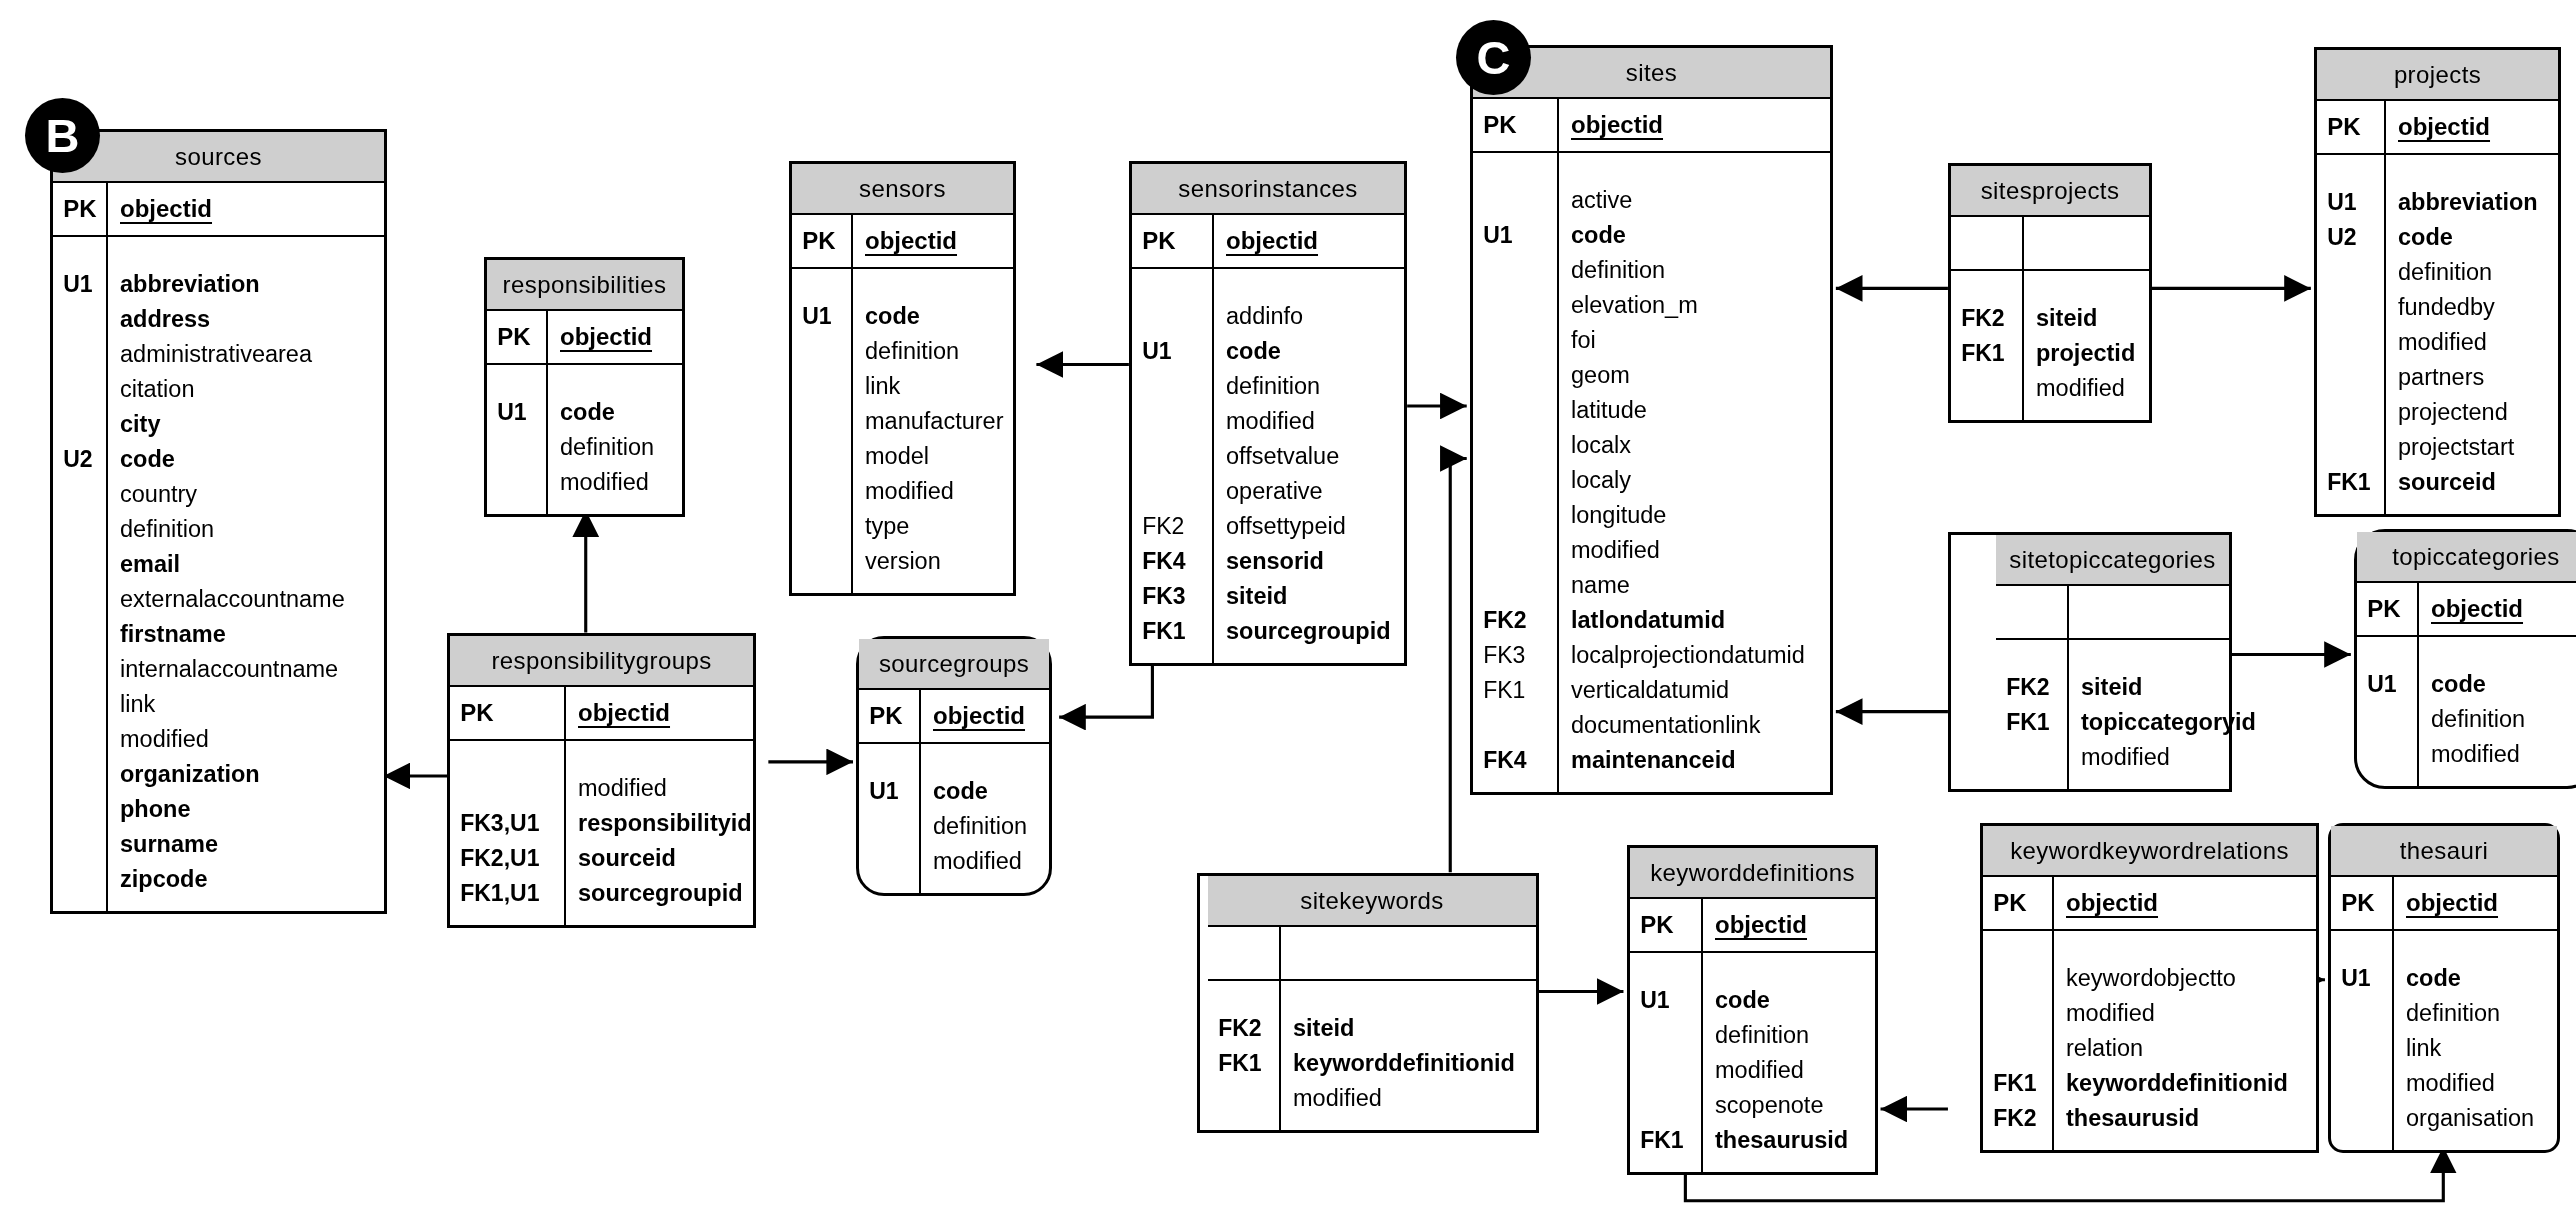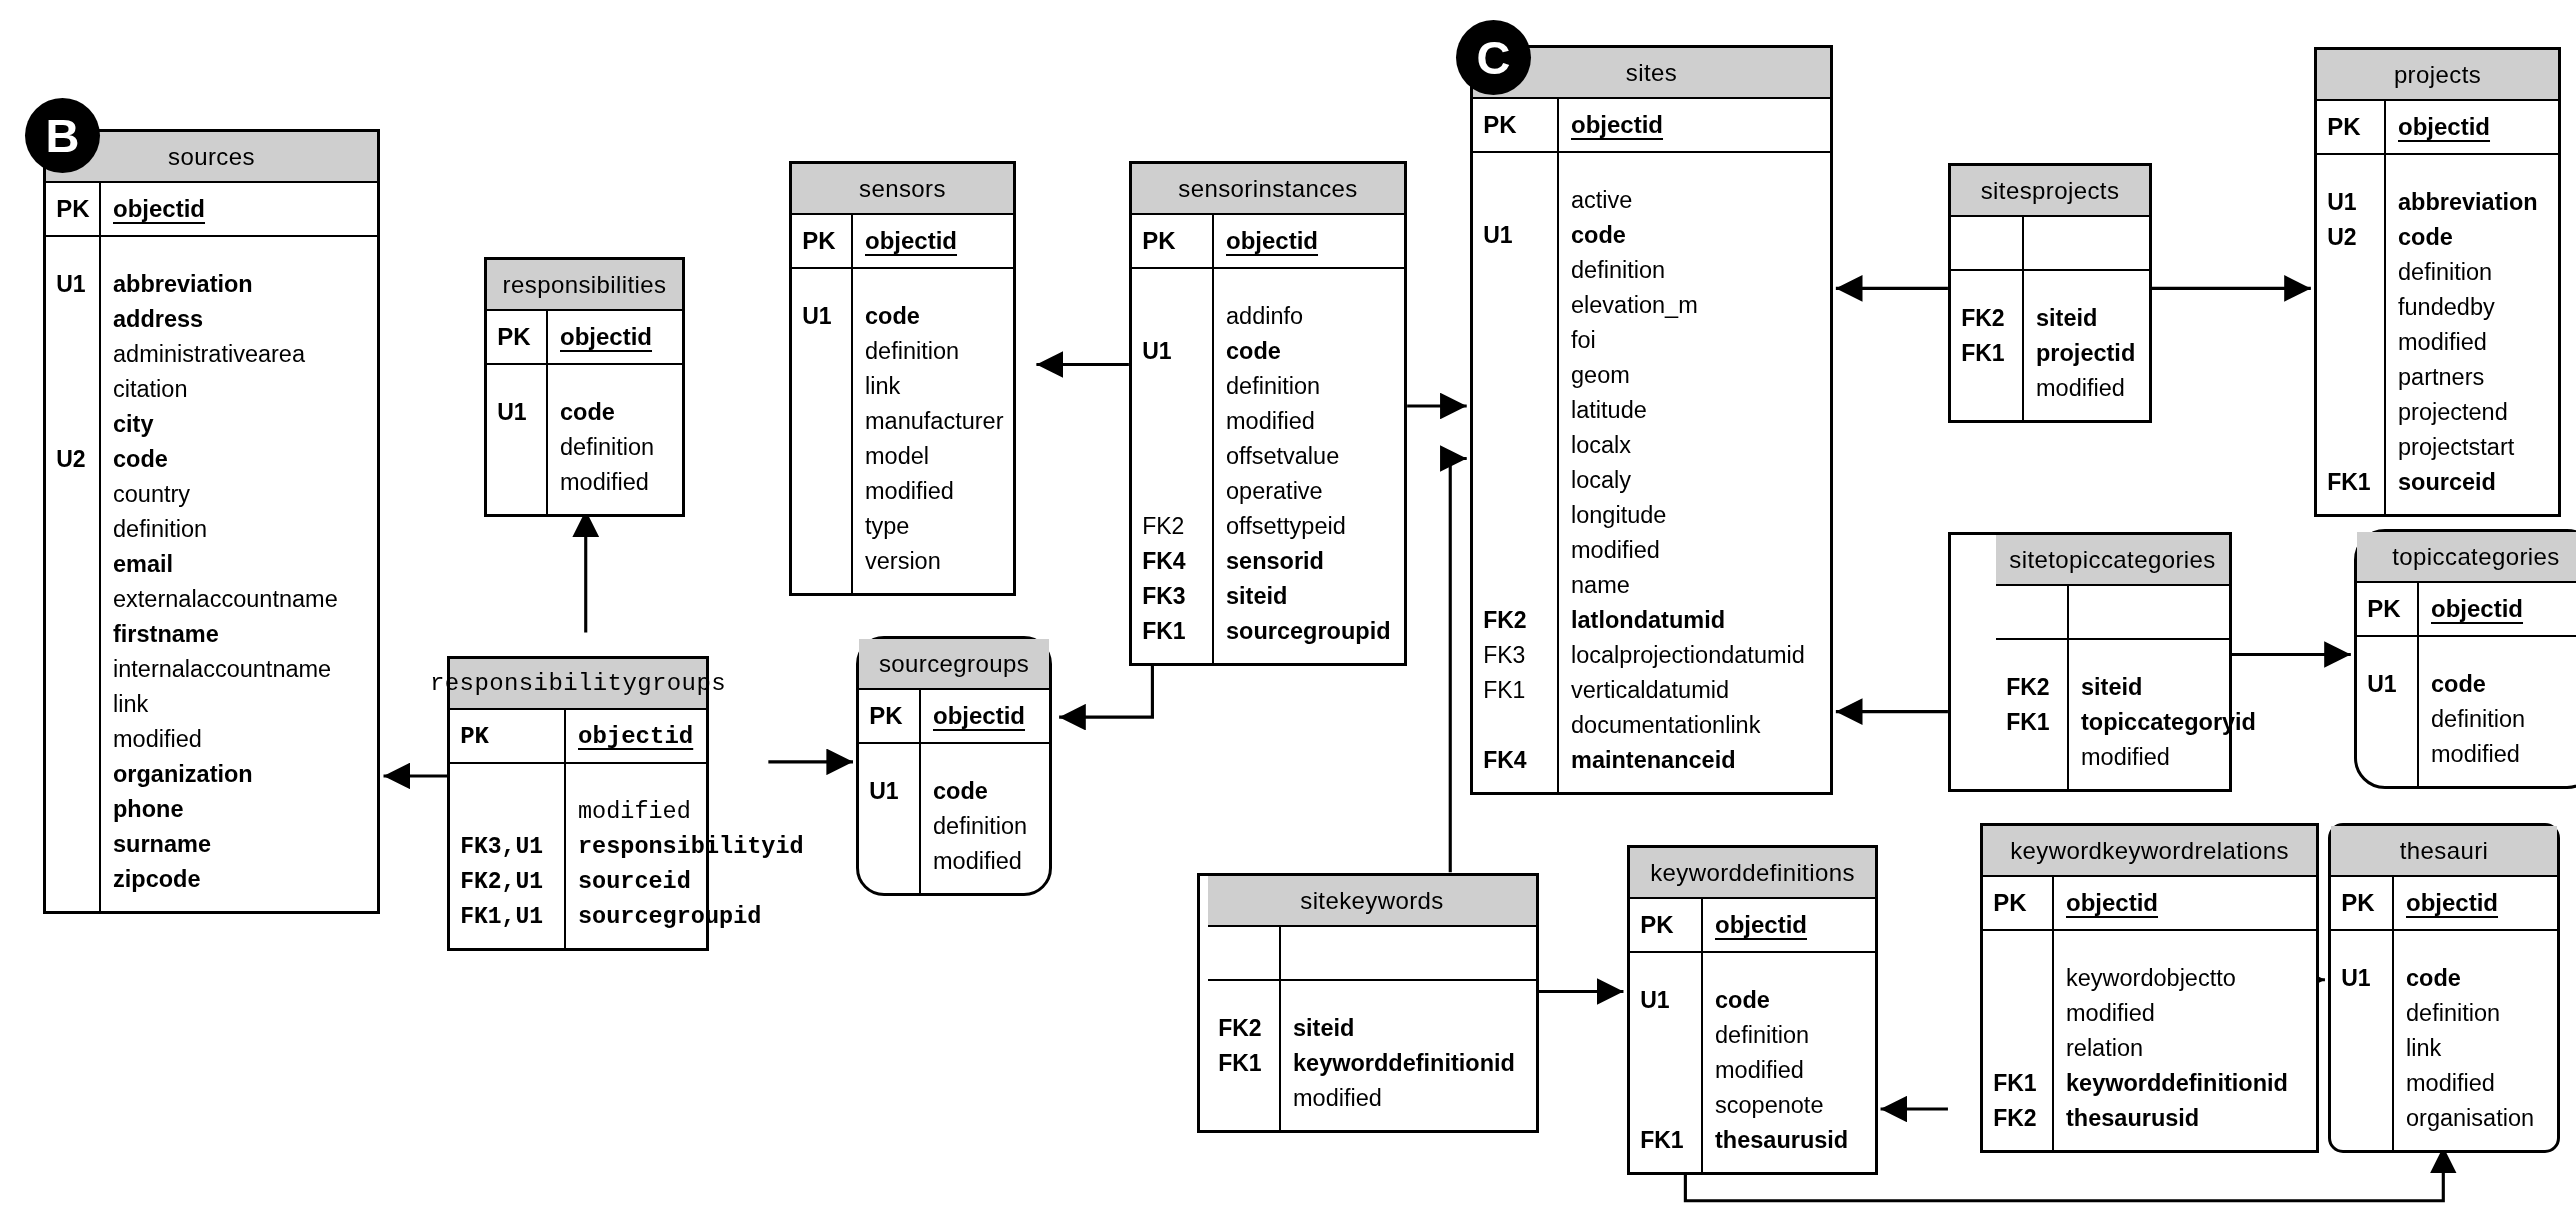--- a/index.html
+++ b/index.html
@@ -56,23 +56,23 @@
   .badge{
     position:absolute;width:75px;height:75px;border-radius:50%;
     background:var(--badge-bg);color:var(--badge-text);
     display:flex;align-items:center;justify-content:center;
     font-size:47px;font-weight:bold;z-index:5;
   }
   #badge-b{left:25px;top:98px;}
   #badge-c{left:1456px;top:20.4px;}
 
   
-  #t-sources{left:43px;top:129px;width:337px;--keyw:53px;}
+  #t-sources{left:50px;top:129px;width:337px;--keyw:53px;}
   #t-responsibilities{left:484px;top:257px;width:201px;--keyw:59px;}
-  #t-responsibilitygroups{left:447px;top:656px;width:262px;font-family:Liberation Mono, monospace;--keyw:114px;}
+  #t-responsibilitygroups{left:447px;top:633px;width:309px;--keyw:114px;}
   #t-sourcegroups{left:856px;top:636px;width:196px;border-radius:28px;--keyw:60px;}
   #t-sensors{left:789px;top:161px;width:227px;--keyw:59px;}
   #t-sensorinstances{left:1129px;top:161px;width:278px;--keyw:80px;}
   #t-sites{left:1470px;top:45px;width:363px;--keyw:84px;}
   #t-sitesprojects{left:1948px;top:163px;width:204px;--keyw:71px;}
   #t-projects{left:2314px;top:47px;width:247px;--keyw:67px;}
   #t-sitetopiccategories{left:1948px;top:532px;width:284px;padding-left:45px;--keyw:71px;}
   #t-topiccategories{left:2354px;top:529px;width:244px;border-radius:31px;--keyw:60px;}
   #t-sitekeywords{left:1197px;top:873px;width:342px;padding-left:8px;--keyw:71px;}
   #t-keyworddefinitions{left:1627px;top:845px;width:251px;--keyw:71px;}

